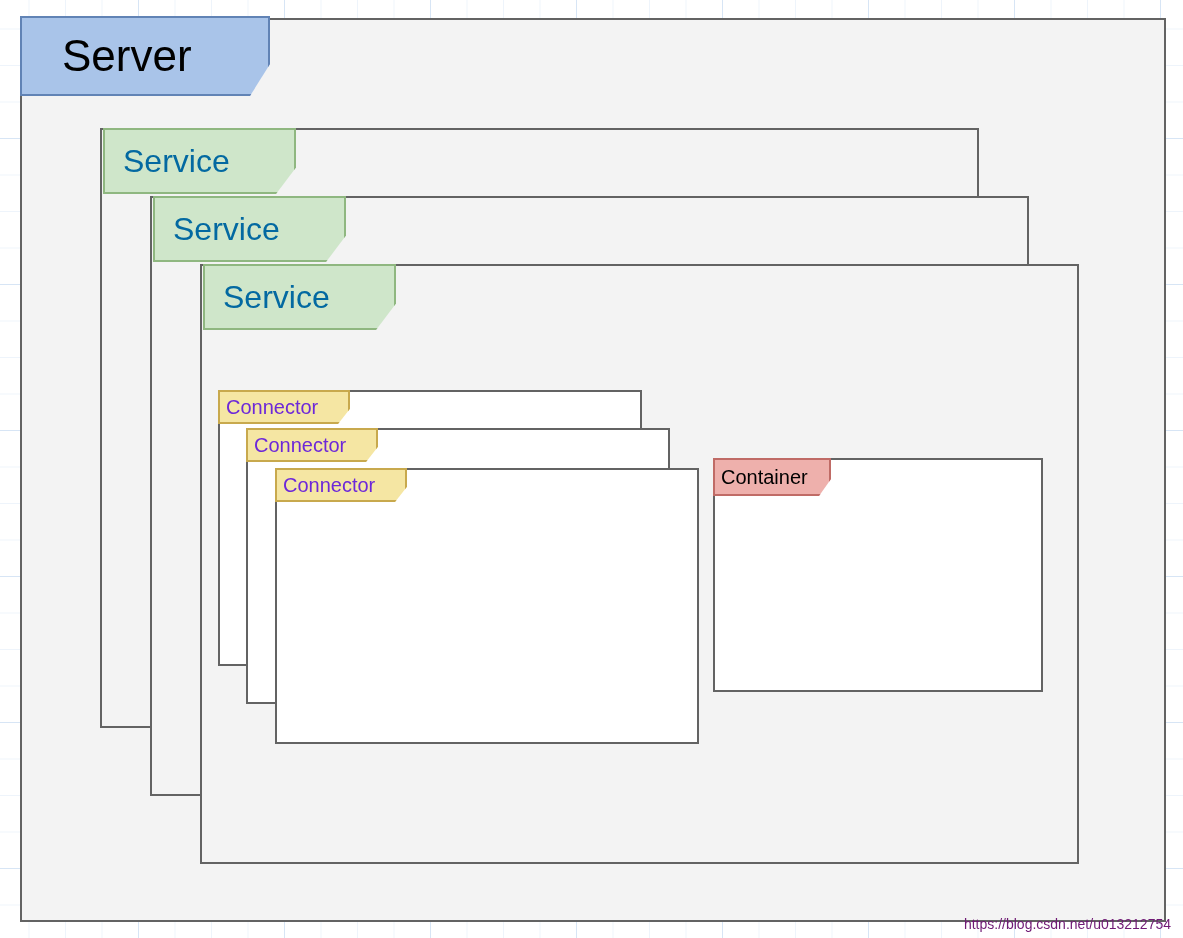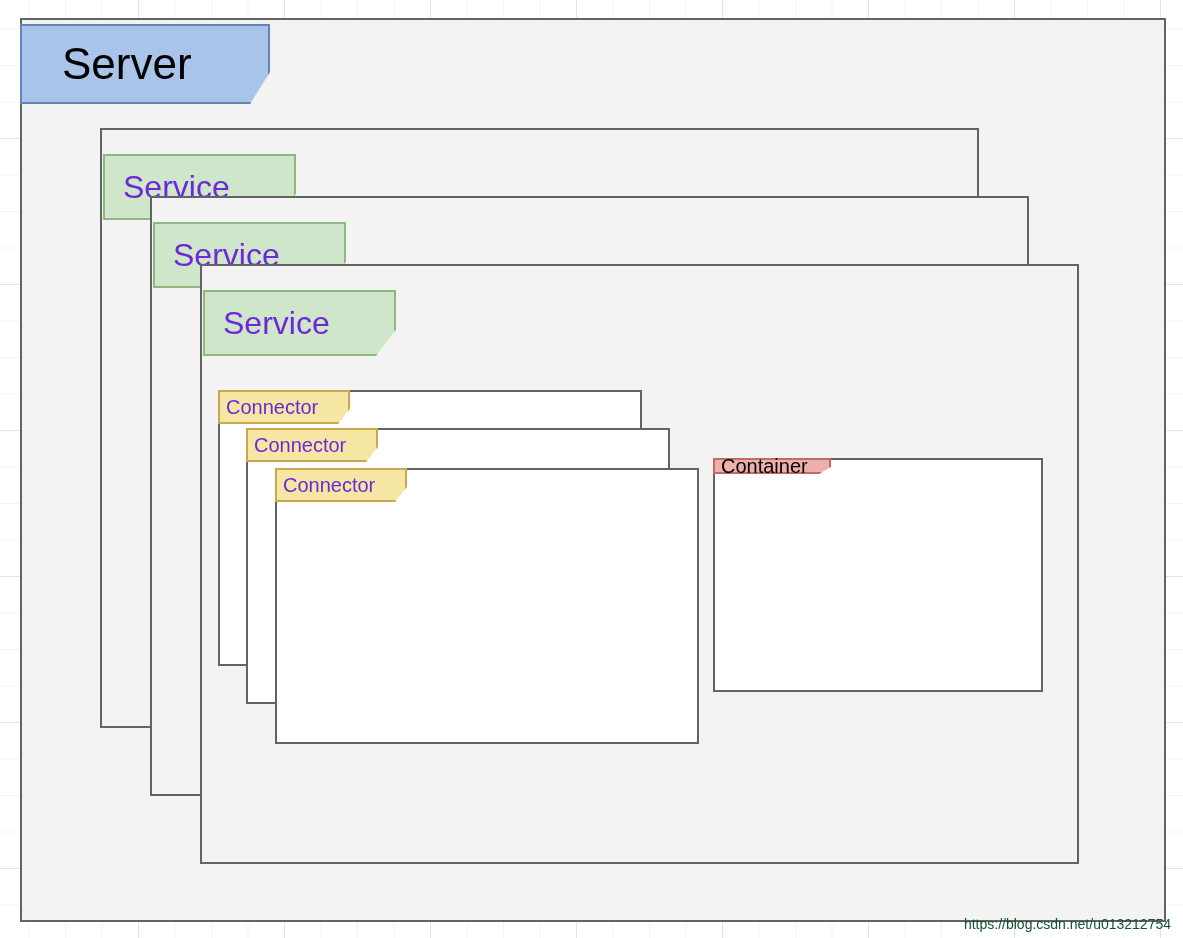--- a/index.html
+++ b/index.html
@@ -30,40 +30,40 @@
     position:absolute;
     padding:0 18px;
     display:flex;align-items:center;
     border:2px solid;
     clip-path:polygon(0 0,100% 0,100% 60%,calc(100% - 20px) 100%,0 100%);
     box-sizing:border-box;
     white-space:nowrap;
   }
   .tag.sm{clip-path:polygon(0 0,100% 0,100% 55%,calc(100% - 12px) 100%,0 100%);}  
   .server-tag{background:#a9c4e9;border-color:#6183b5;color:#000;}
-  .service-tag{background:#cfe6ca;border-color:#8fb780;color:#6d28d9;margin-top:26px;}
+  .service-tag{background:#cfe6ca;border-color:#8fb780;color:#0369a1;}
   .connector-tag{background:#f5e6a3;border-color:#c8a94d;color:#6d28d9;}
   .container-tag{background:#eeb0ac;border-color:#c06b66;color:#000;}
   .watermark{
     position:absolute;
     right:12px;bottom:6px;
     font-size:14px;
-    color:#14532d;
+    color:#701a75;
     pointer-events:none;
   }
 </style>
 </head>
 <body>
 
 <div class="grid"></div>
 
 <div class="canvas">
 
   <div class="box" style="left:20px;top:18px;width:1142px;height:900px;"></div>
-  <div class="tag server-tag" style="left:20px;top:24px;width:250px;height:80px;font-size:44px;padding-left:40px;">
+  <div class="tag server-tag" style="left:20px;top:16px;width:250px;height:80px;font-size:44px;padding-left:40px;">
     <span>Server</span>
   </div>
 
   <div class="box" style="left:100px;top:128px;width:875px;height:596px;"></div>
   <div class="tag service-tag" style="left:103px;top:128px;width:193px;height:66px;font-size:32px;">
     <span>Service</span>
   </div>
 
   <div class="box" style="left:150px;top:196px;width:875px;height:596px;"></div>
   <div class="tag service-tag" style="left:153px;top:196px;width:193px;height:66px;font-size:32px;">
@@ -84,18 +84,18 @@
   <div class="tag connector-tag sm" style="left:246px;top:428px;width:132px;height:34px;font-size:20px;padding:0 6px;">
     <span>Connector</span>
   </div>
 
   <div class="box" style="left:275px;top:468px;width:420px;height:272px;background:#fff;"></div>
   <div class="tag connector-tag sm" style="left:275px;top:468px;width:132px;height:34px;font-size:20px;padding:0 6px;">
     <span>Connector</span>
   </div>
 
   <div class="box" style="left:713px;top:458px;width:326px;height:230px;background:#fff;"></div>
-  <div class="tag container-tag sm" style="left:713px;top:458px;width:118px;height:16px;font-size:20px;padding:0 6px;">
+  <div class="tag container-tag sm" style="left:713px;top:458px;width:118px;height:38px;font-size:20px;padding:0 6px;">
     <span>Container</span>
   </div>
 
   <div class="watermark">https://blog.csdn.net/u013212754</div>
 </div>
 
 </body></html>

